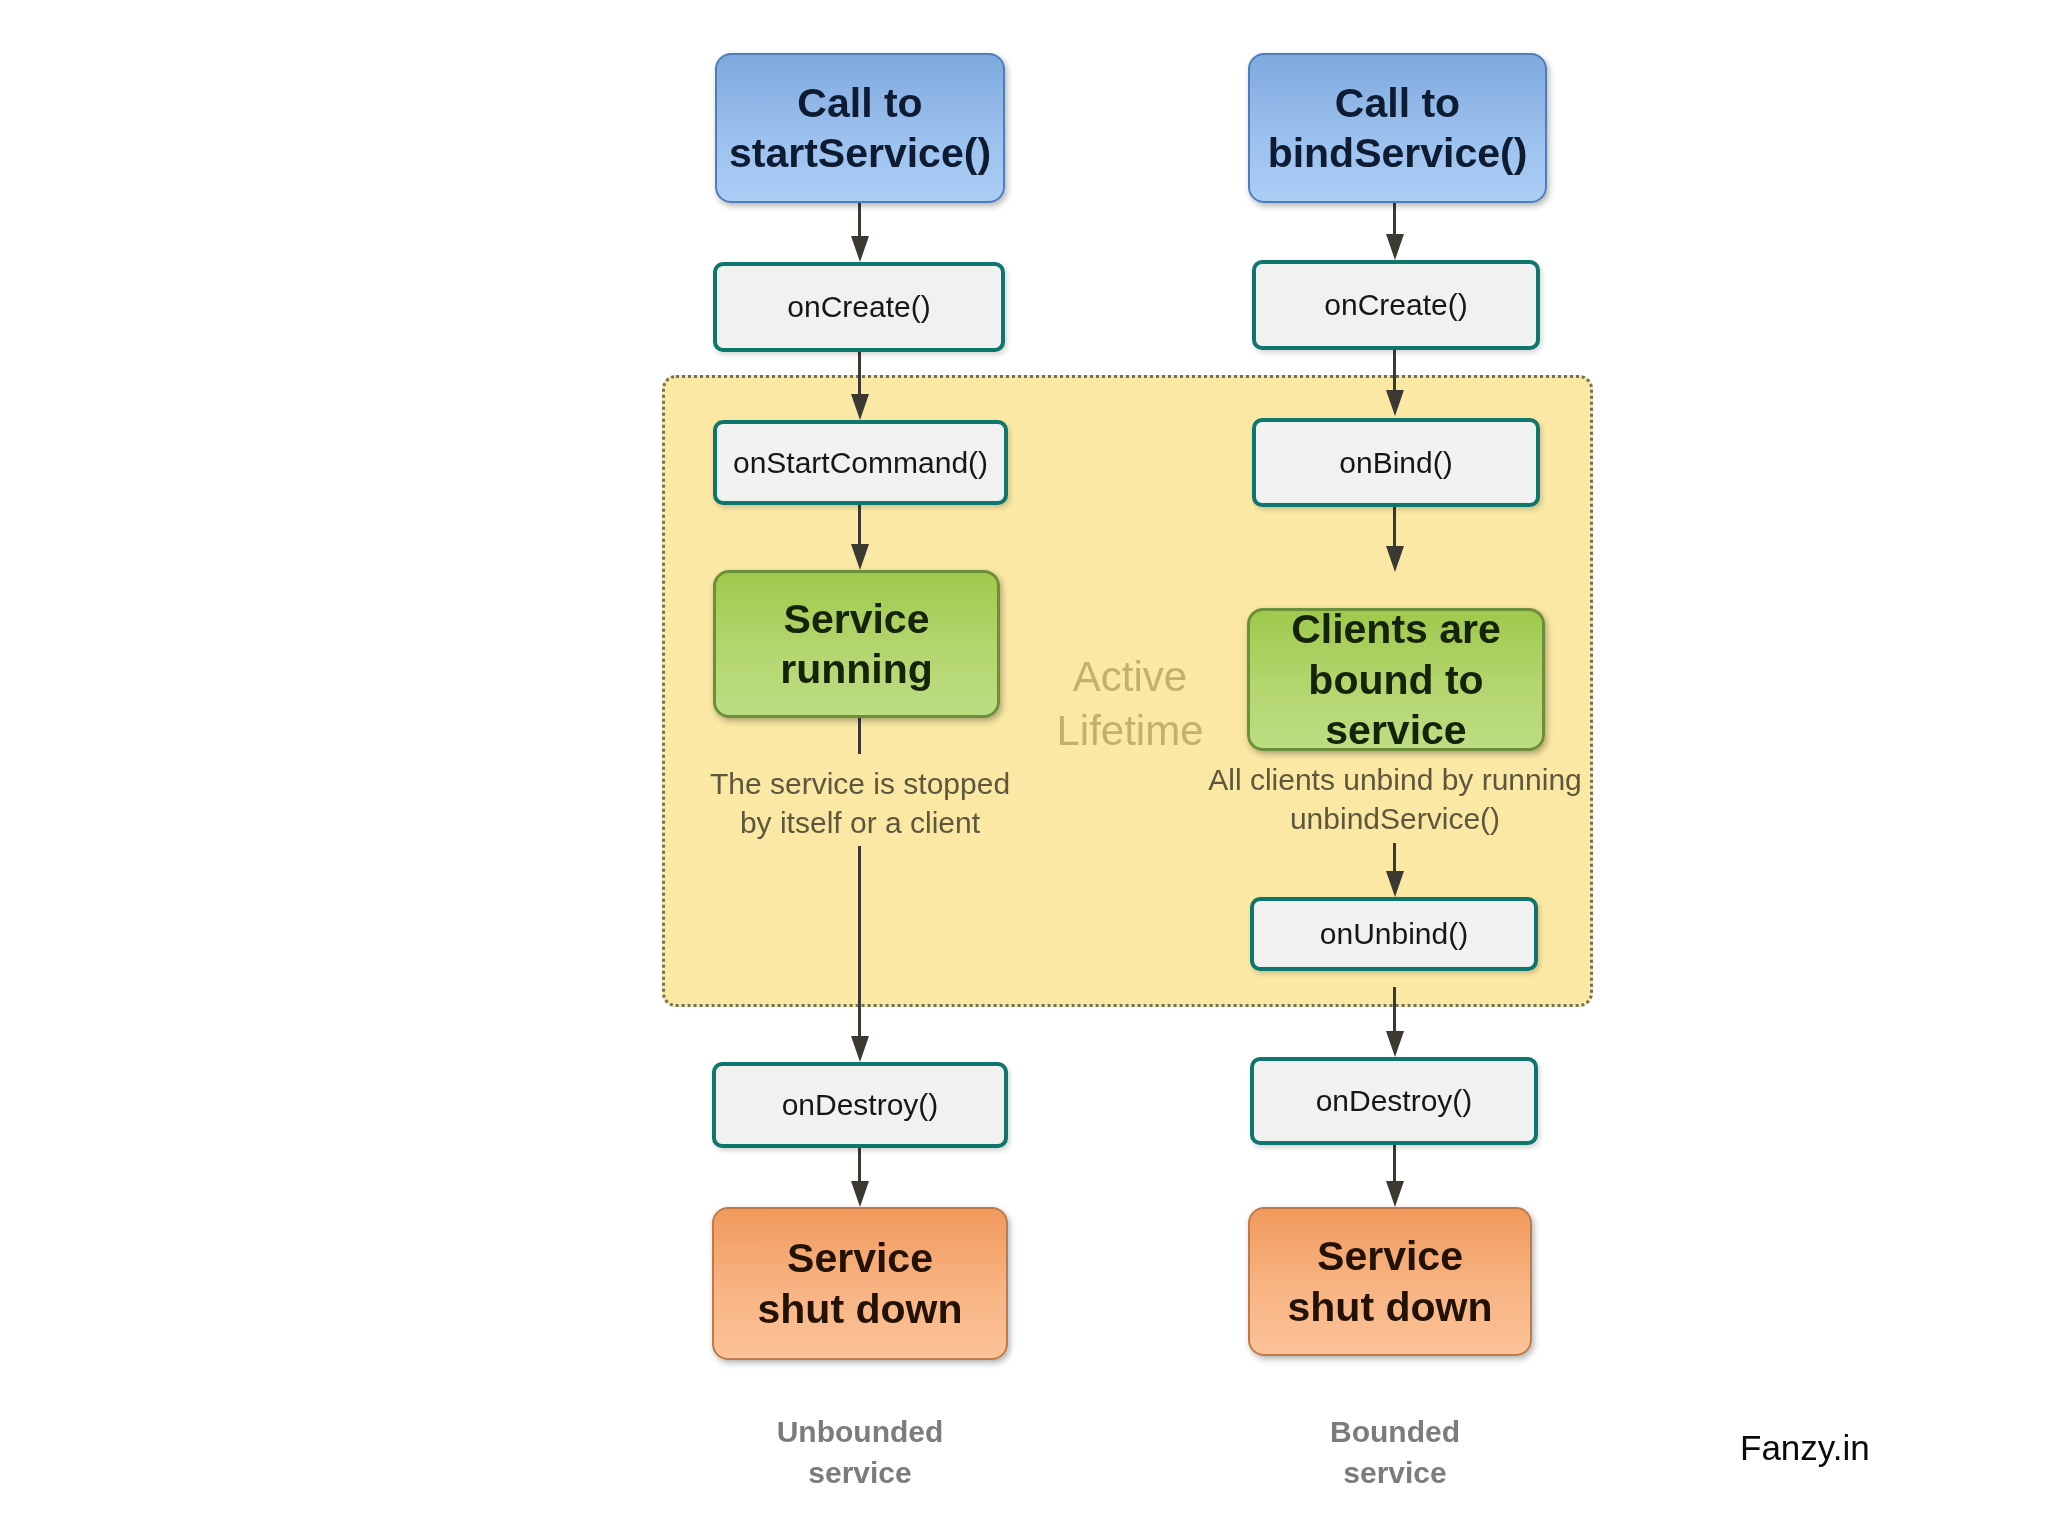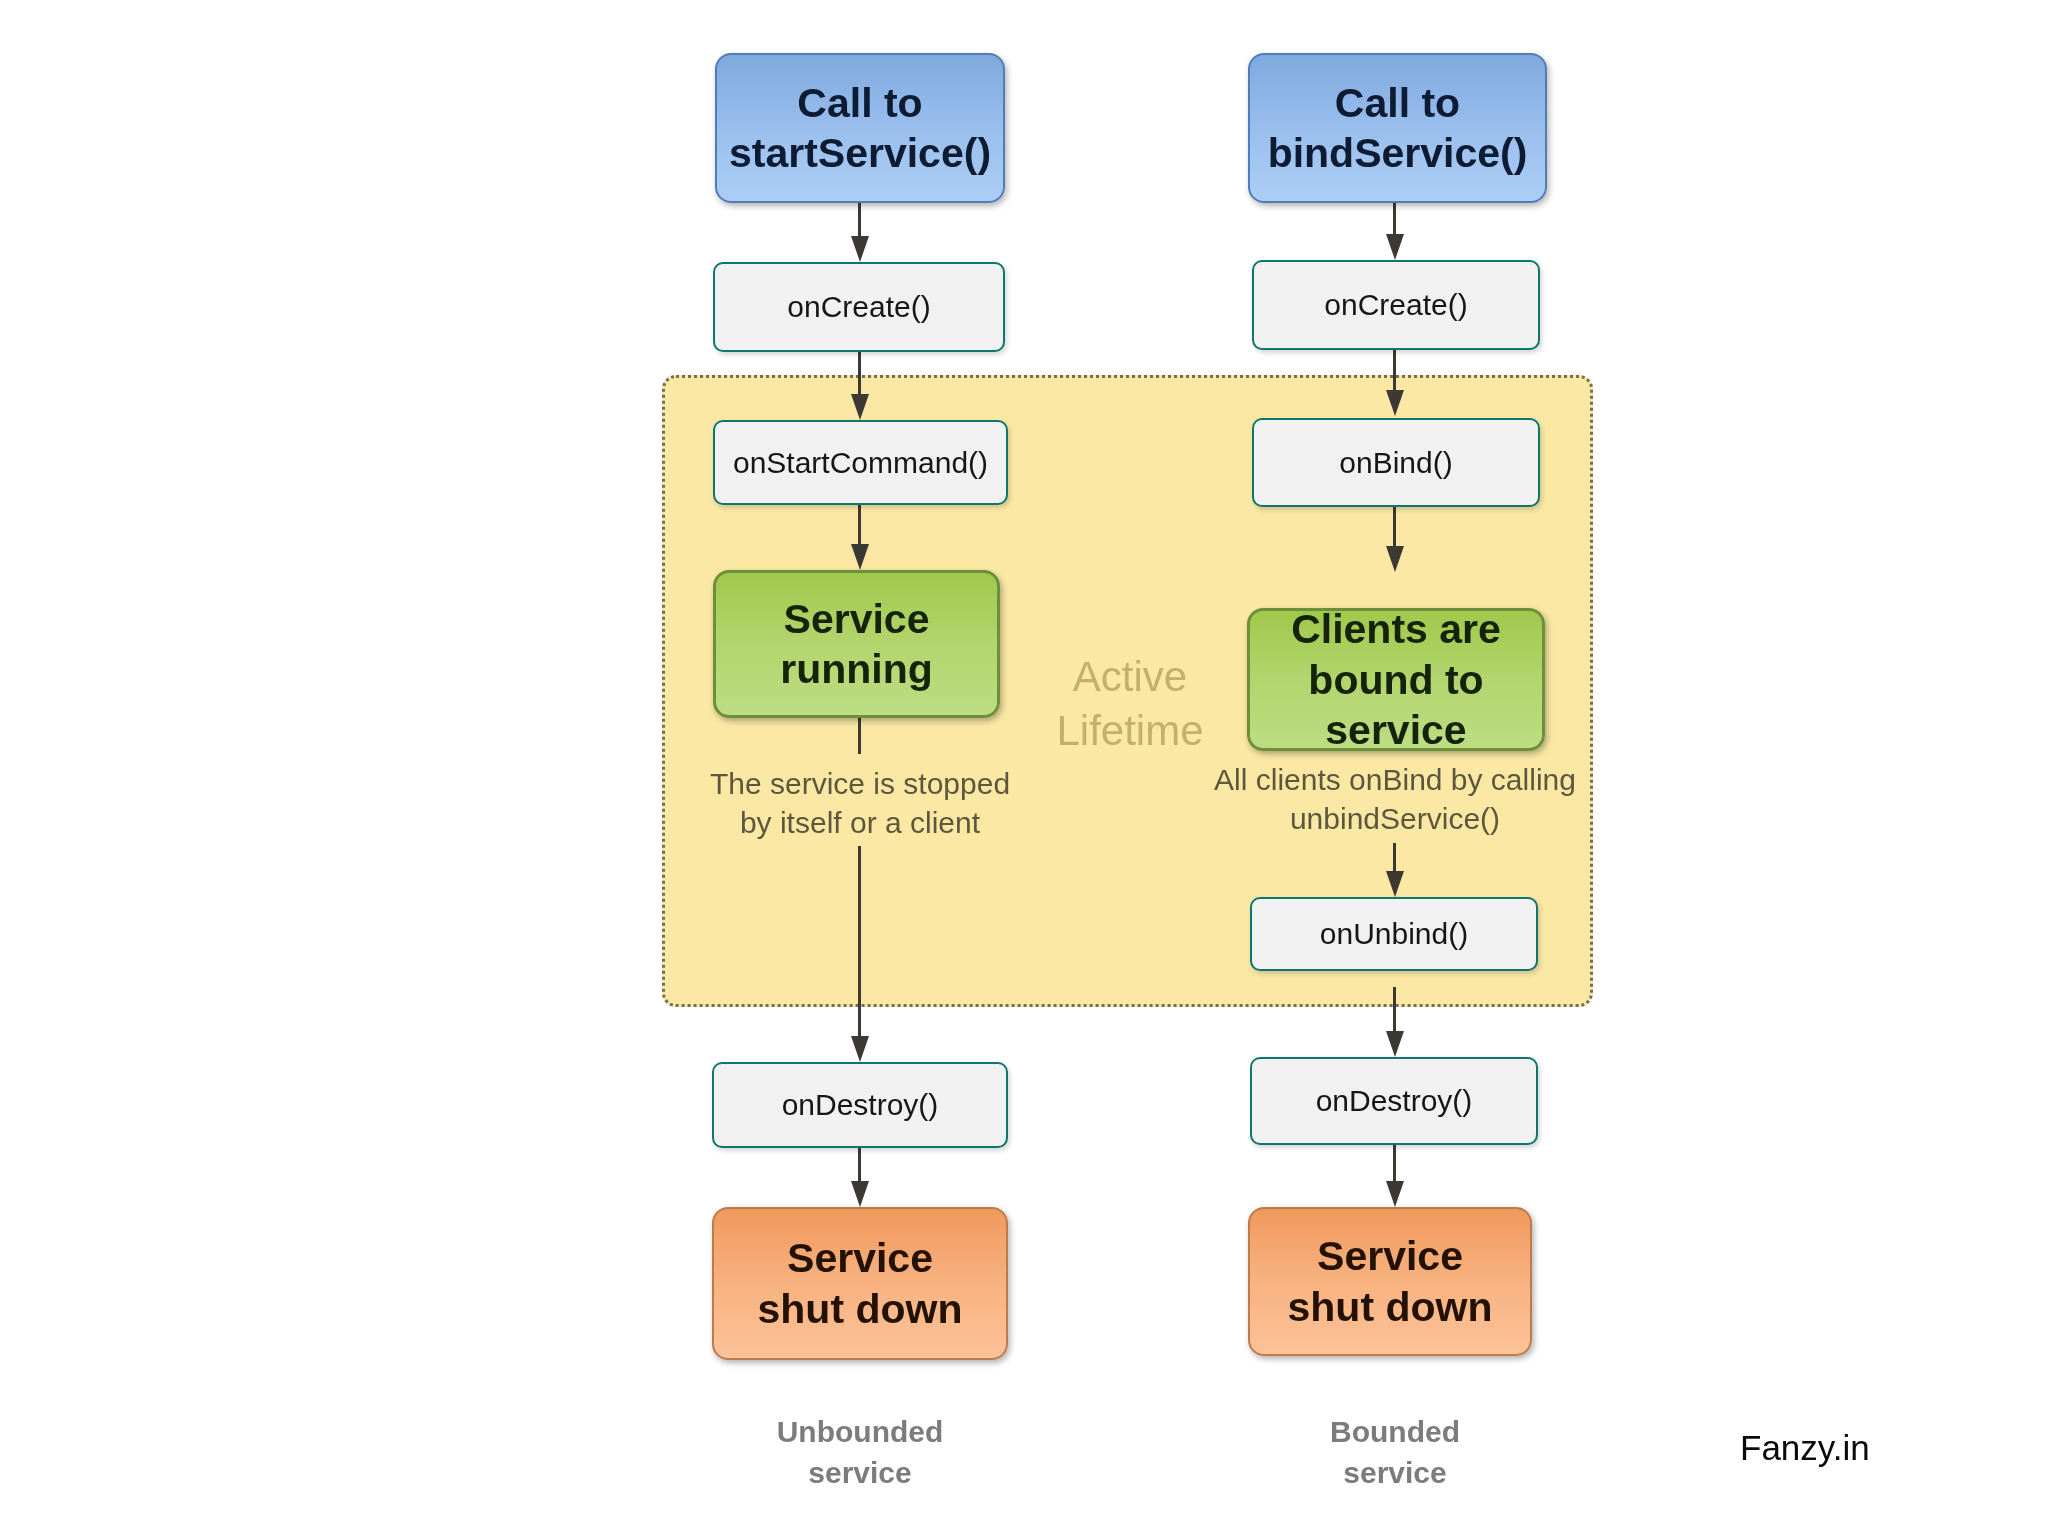--- a/index.html
+++ b/index.html
@@ -22,21 +22,21 @@
   }
   .pill-green {
     background: linear-gradient(180deg, #9fc94c 0%, #b4d670 55%, #bcdd82 100%);
     border: 3px solid #6d8f3a; color: #15230a;
   }
   .pill-orange {
     background: linear-gradient(180deg, #f0995c 0%, #f8b483 55%, #fcc298 100%);
     border: 2px solid #bd7a4a; color: #231204;
   }
   .mbox {
-    background: #f1f1f2; border: 2px solid #0f766e; border-radius: 10px;
+    background: #f1f1f2; border: 4px solid #0f766e; border-radius: 10px;
     font-size: 30px; font-weight: normal; color: #161616;
     box-shadow: 2px 3px 5px rgba(0,0,0,0.16);
   }
   .region {
     position: absolute; left: 662px; top: 375px; width: 931px; height: 632px;
     background: #fae8a4; border: 3px dotted #70705c; border-radius: 14px; z-index: 1;
   }
   .al-label {
     position: absolute; left: 1005px; top: 650px; width: 250px; text-align: center;
     white-space: pre-line; font-size: 42px; line-height: 1.28; color: #c2b269; z-index: 2;
@@ -120,21 +120,21 @@
 
 <div class="shaft" style="left:1393px; top:507px; height:39px;"></div>
 <div class="head" style="left:1386px; top:546px;"></div>
 
 <div class="node pill pill-green" style="left:1247px; top:572px; width:298px; height:143px;margin-top:36px;">Clients are
 bound to
 service</div>
 
 <div class="shaft" style="left:1393px; top:715px; height:35px;"></div>
 
-<div class="annot" style="left:1135px; top:760px;">All clients onBind by calling
+<div class="annot" style="left:1135px; top:760px;">All clients unbind by running
 unbindService()</div>
 
 <div class="shaft" style="left:1393px; top:843px; height:28px;"></div>
 <div class="head" style="left:1386px; top:871px;"></div>
 
 <div class="node mbox" style="left:1250px; top:897px; width:288px; height:74px;">onUnbind()</div>
 
 <div class="shaft" style="left:1393px; top:987px; height:44px;"></div>
 <div class="head" style="left:1386px; top:1031px;"></div>
 

